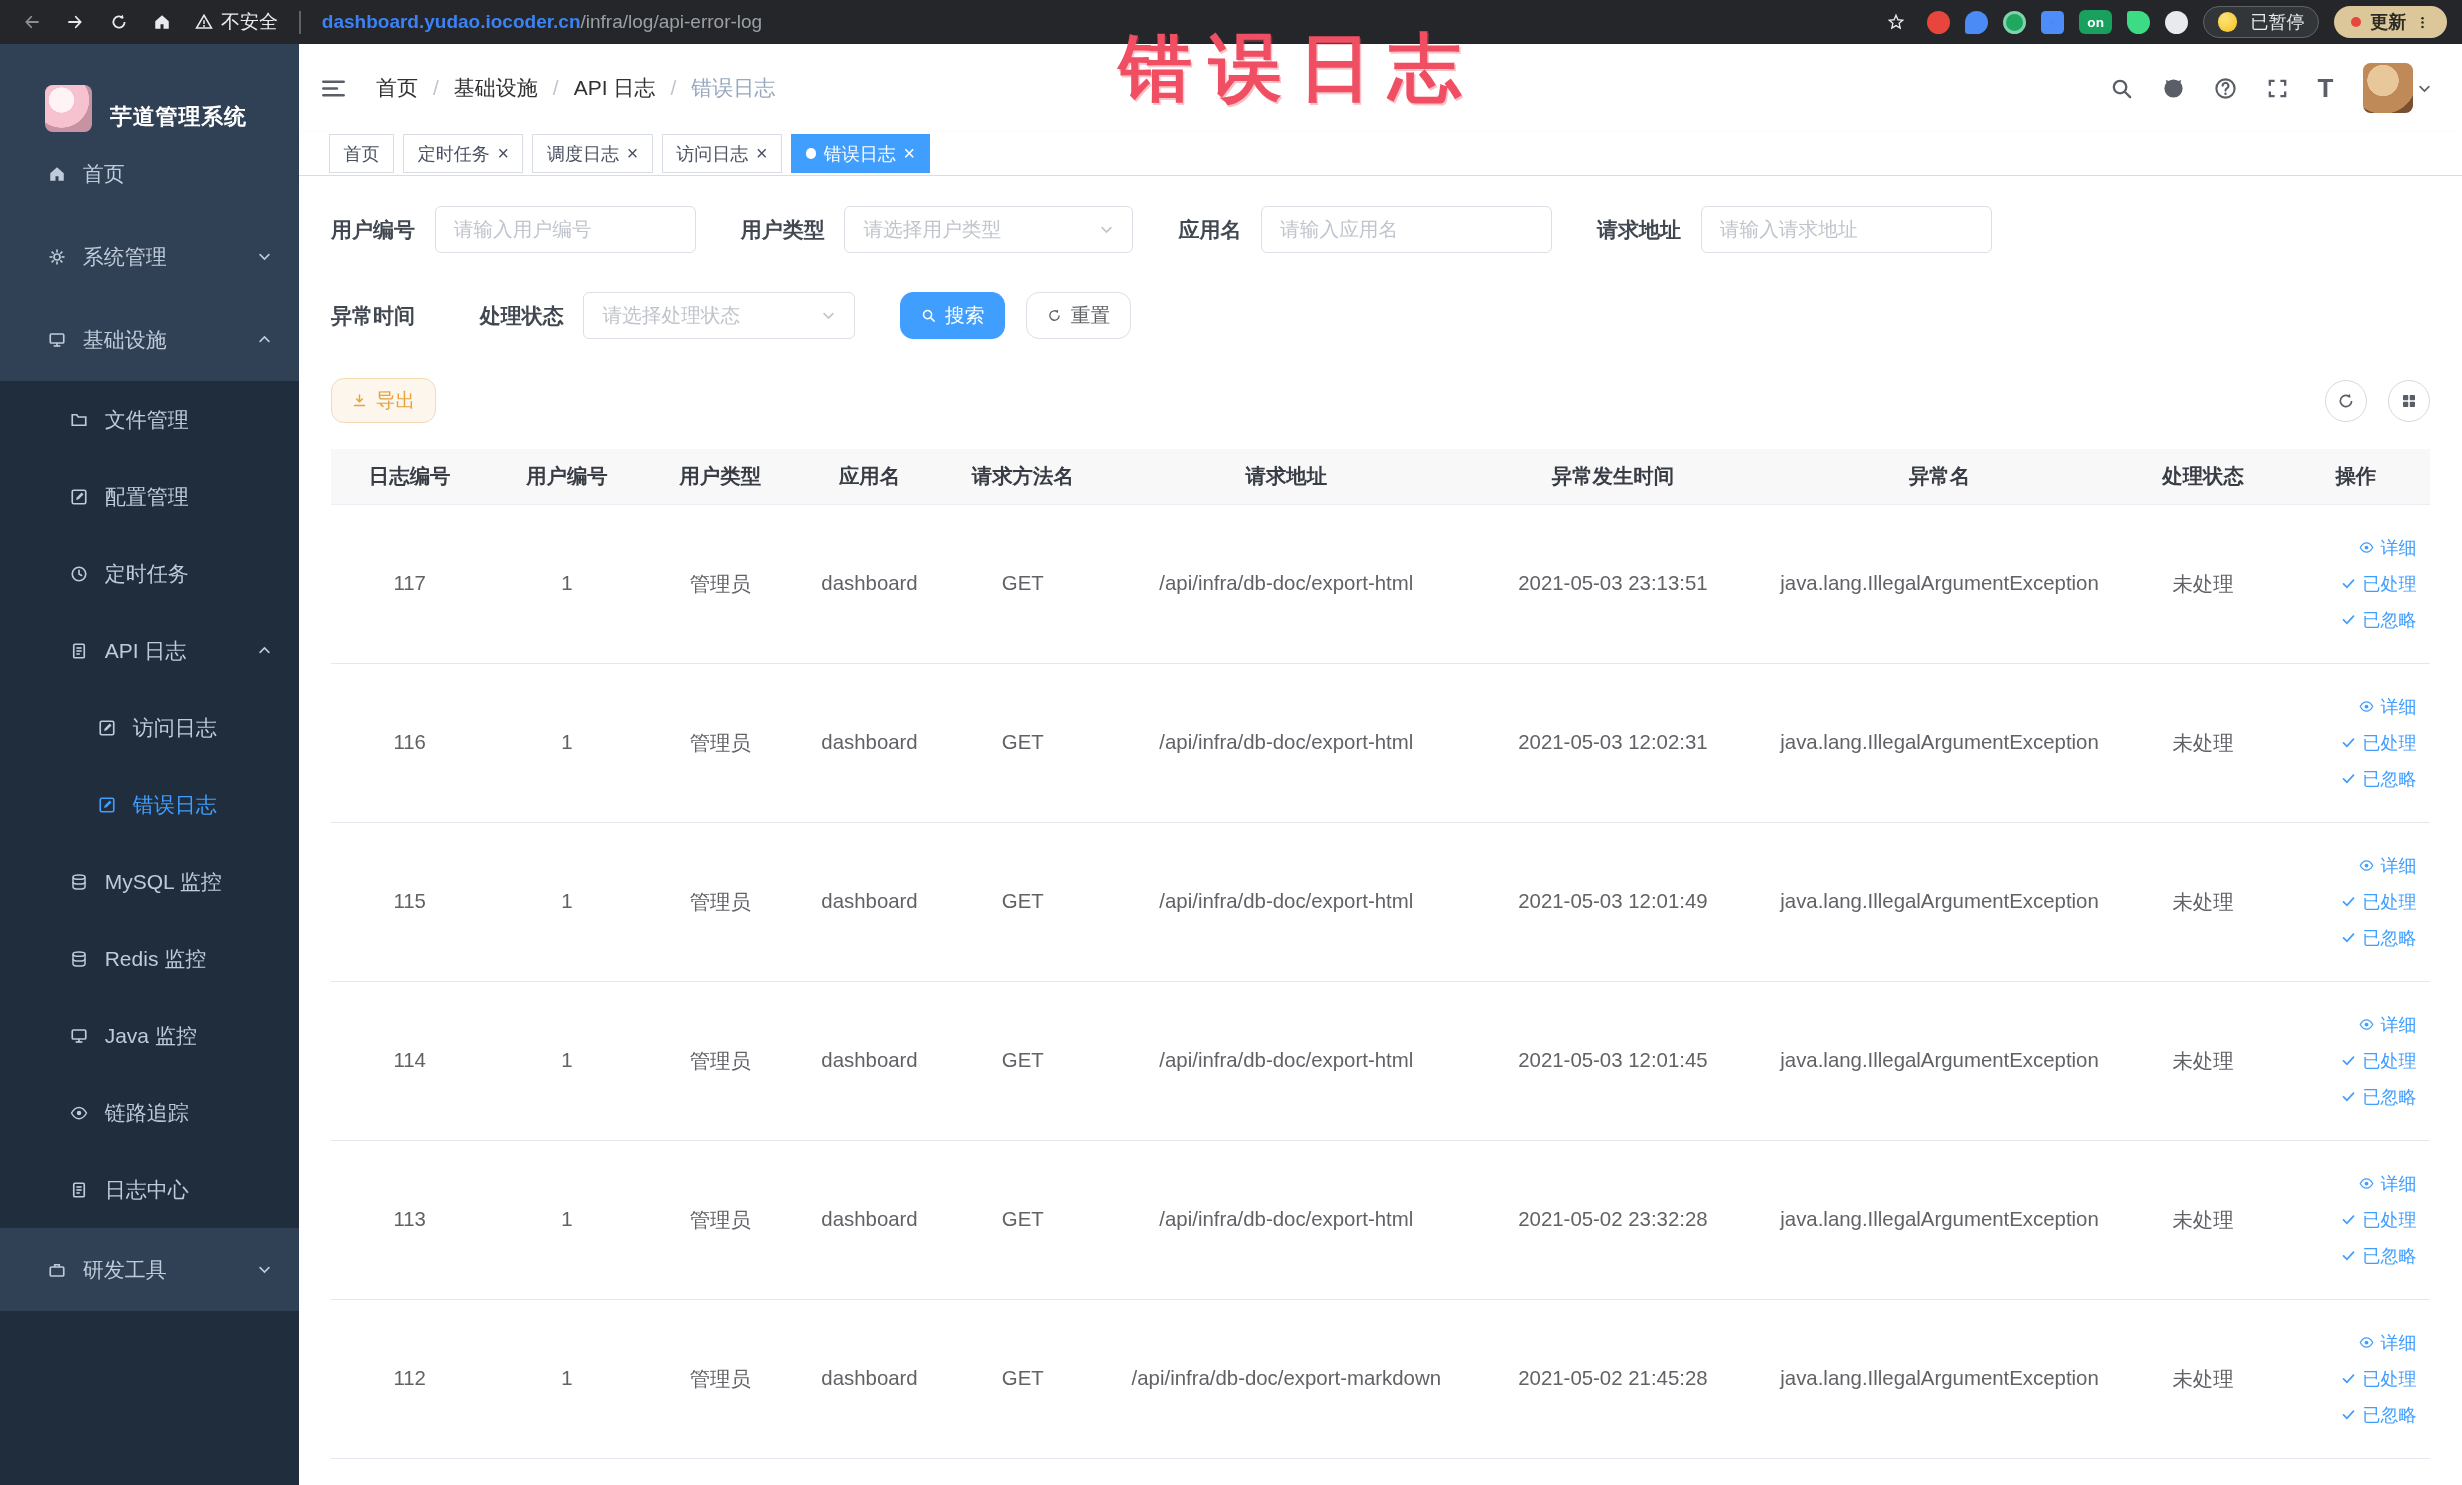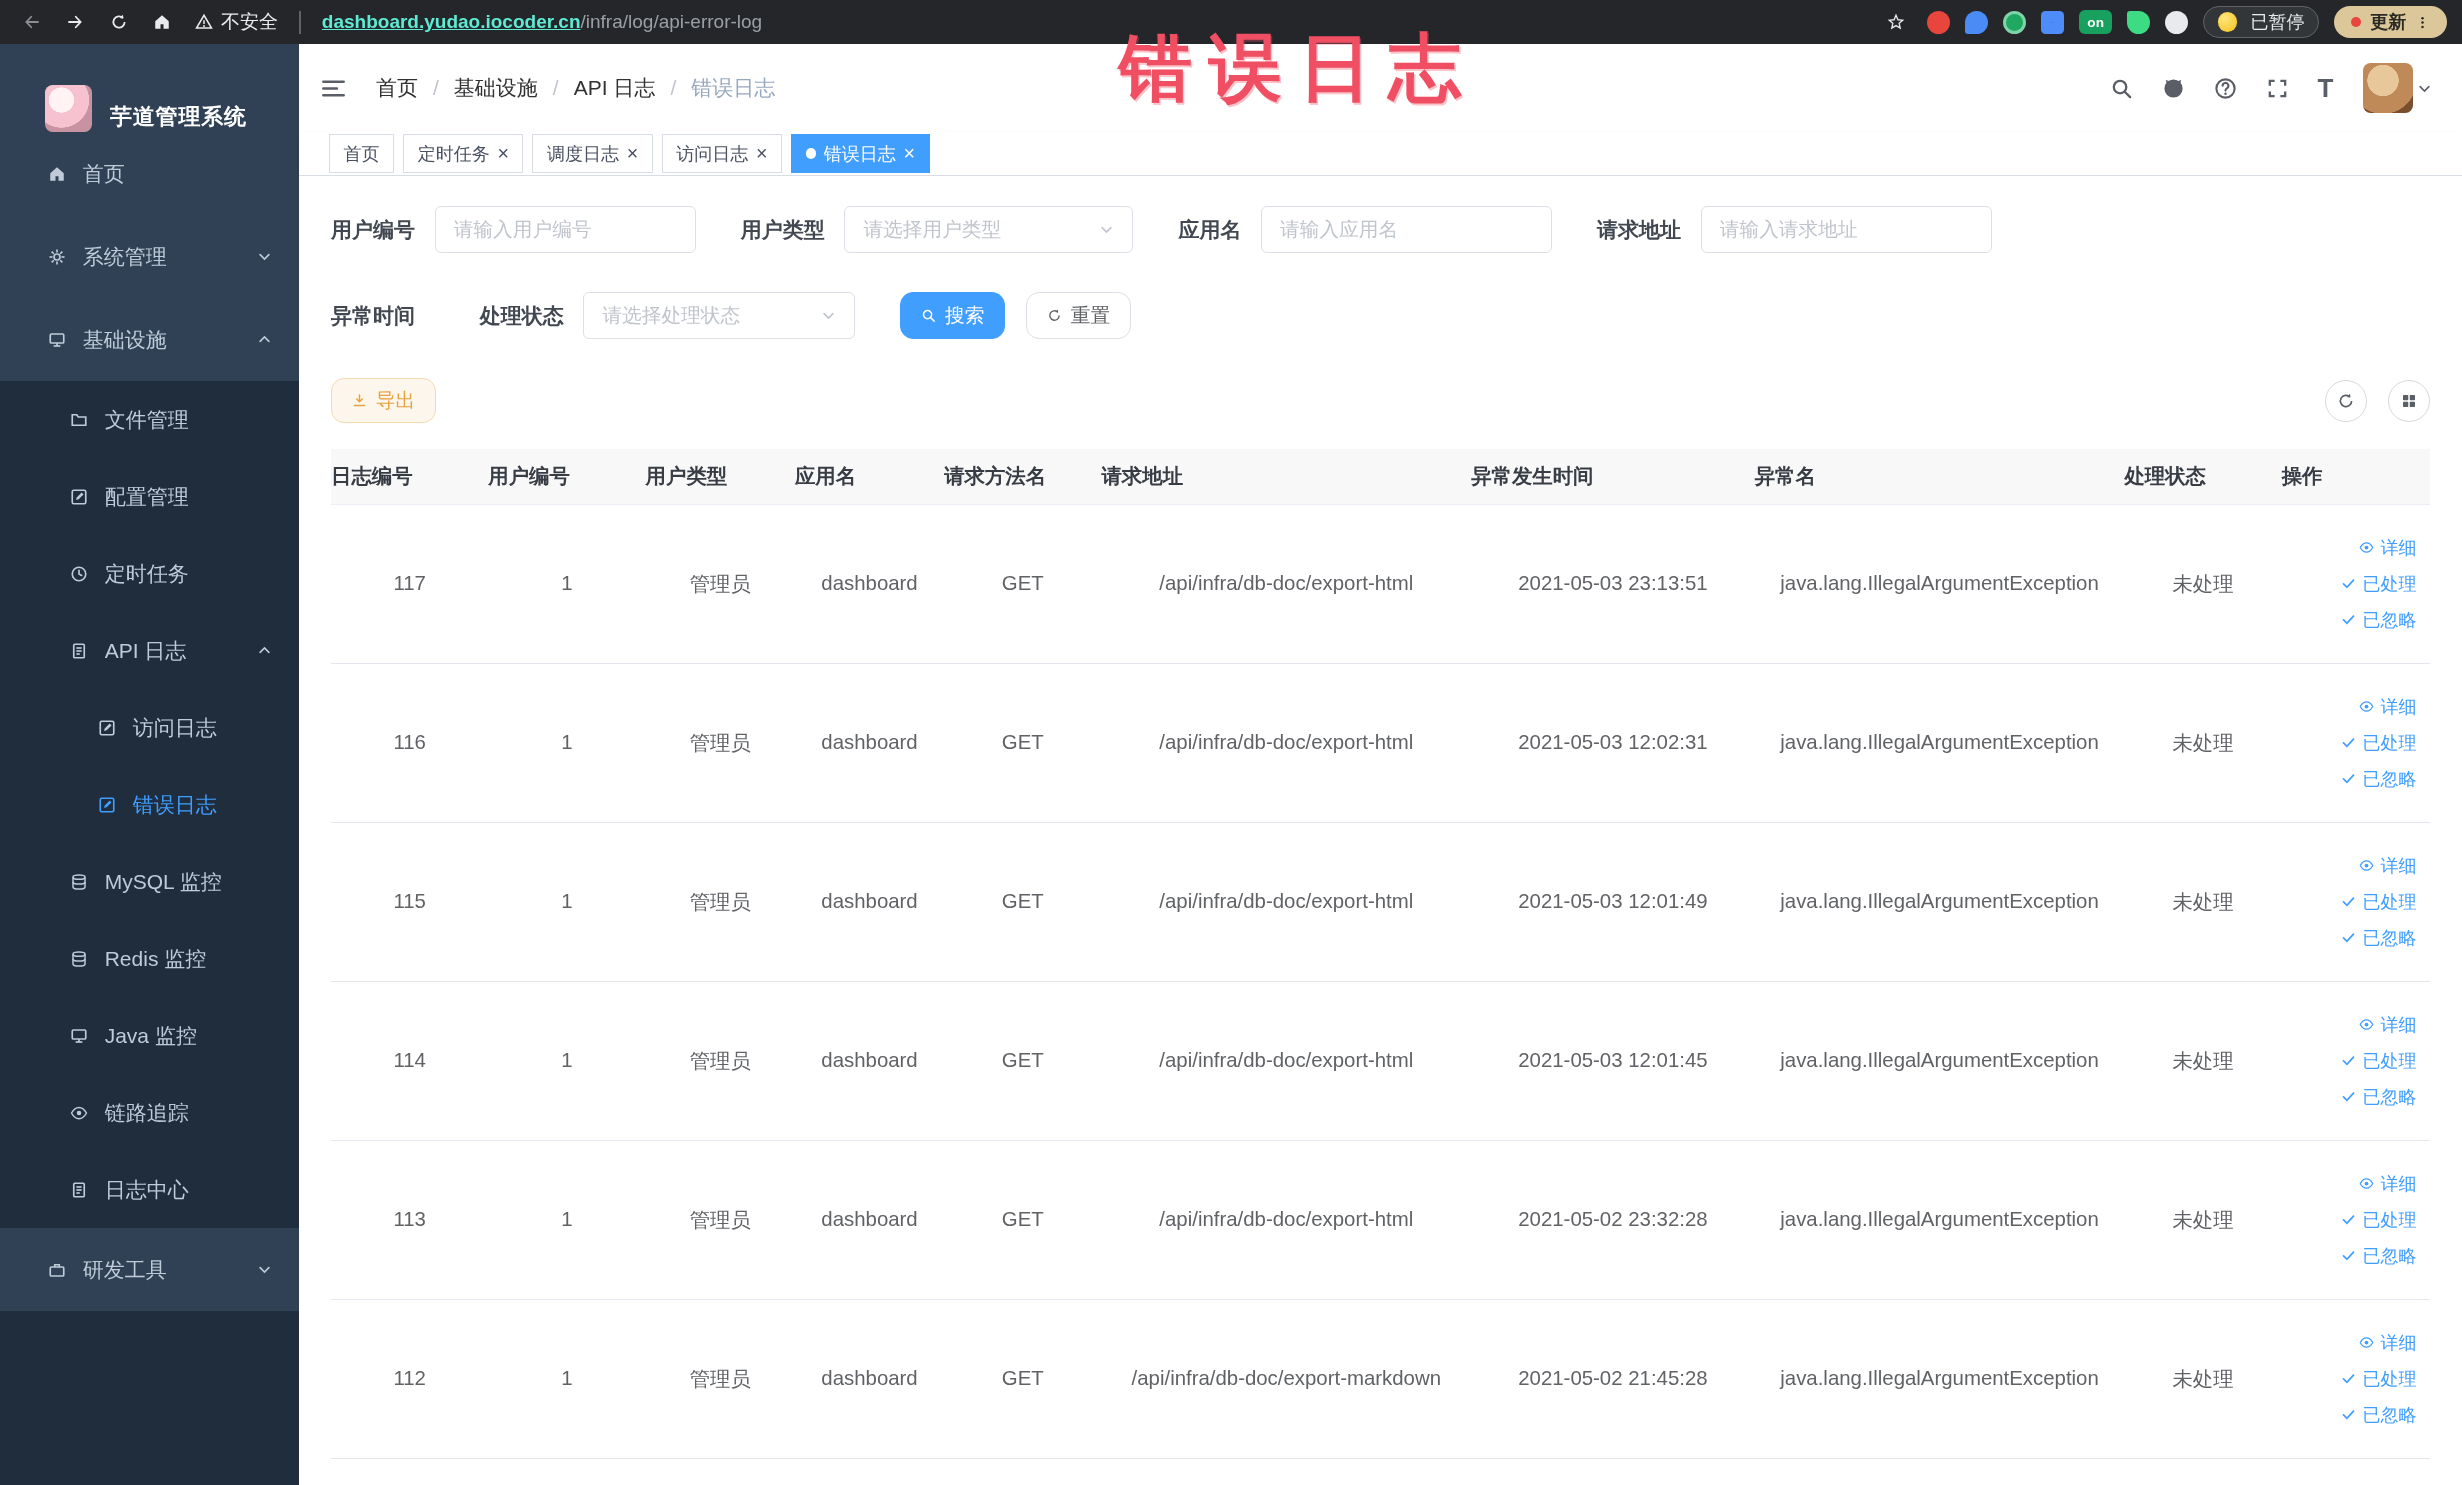--- a/index.html
+++ b/index.html
@@ -12,21 +12,21 @@
   .ic-l { width:27px; height:27px; }
 
   
   .browser-bar { position:absolute; top:0; left:0; right:0; height:44px; background:#24262a;
     display:flex; align-items:center; padding:0 15px; gap:10.6px; color:#e8eaed; z-index:20; }
   .bicon { width:33px; height:33px; display:flex; align-items:center; justify-content:center; border-radius:50%; color:#e8eaed; }
   .bicon.dim { color:#8a8d91; }
   .sec-chip { display:flex; align-items:center; gap:7.6px; font-size:19px; color:#e8eaed; margin-left:6px; }
   .vdiv { width:1.5px; height:23px; background:#5f6368; margin:0 10.6px; }
   .url { font-size:19px; white-space:nowrap; }
-  .url .host { color:#5eead4; font-weight:700;text-decoration:underline; }
+  .url .host { color:#3b82f6; font-weight:700; }
   .url .path { color:#9aa0a6; }
   .b-right { margin-left:auto; display:flex; align-items:center; gap:15px; }
   .ext { width:23px; height:23px; border-radius:50%; }
   .ext-red    { background:#e8453c; }
   .ext-drop   { background:#4b8bf5; border-radius:50% 50% 50% 3px; }
   .ext-green  { background:#1ea860; border:3px solid #7fd3a8; }
   .ext-grid   { background:linear-gradient(90deg,#4e8cf9 46%,transparent 46%,transparent 54%,#4e8cf9 54%),
                 linear-gradient(0deg,#4e8cf9 46%,transparent 46%,transparent 54%,#4e8cf9 54%); border-radius:4.5px; background-color:#2f6fe0; }
   .ext-on { width:33px; height:24px; border-radius:6px; background:#18a05e; color:#fff; font-size:13.6px; font-weight:700;
             display:flex; align-items:center; justify-content:center; }
@@ -109,21 +109,21 @@
   .btn-export { background:#fdf6ec; border-color:#f5dab1; color:#e6a23c; height:45px; }
 
   .toolbar { display:flex; align-items:center; margin-top:1.5px; }
   .toolbar-right { margin-left:auto; display:flex; gap:21px; }
   .circle-btn { width:42px; height:42px; border-radius:50%; border:0.8px solid #d9d9d9; background:#fff;
     color:#5a5e66; display:flex; align-items:center; justify-content:center; cursor:pointer; }
 
   
   table.grid { width:100%; border-collapse:collapse; table-layout:fixed; margin-top:26px; }
   .grid th { height:55px; background:#f8f8f9; font-size:20.4px; font-weight:700; color:#383d45;
-    border-bottom:0.8px solid #ebeef5; text-align:left; }
+    border-bottom:0.8px solid #ebeef5; text-align:center; }
   .grid td { height:159px; font-size:20.4px; color:#606266; text-align:center;
     border-bottom:0.8px solid #e4e7ee; overflow:hidden; }
   .acts { display:flex; flex-direction:column; align-items:flex-end; justify-content:center; gap:12px;
     height:100%; padding-right:13.6px; }
   .act { color:#409EFF; font-size:18px; display:inline-flex; align-items:center; gap:6px; cursor:pointer;
     text-decoration:none; }
 </style>
 </head>
 <body>
 

